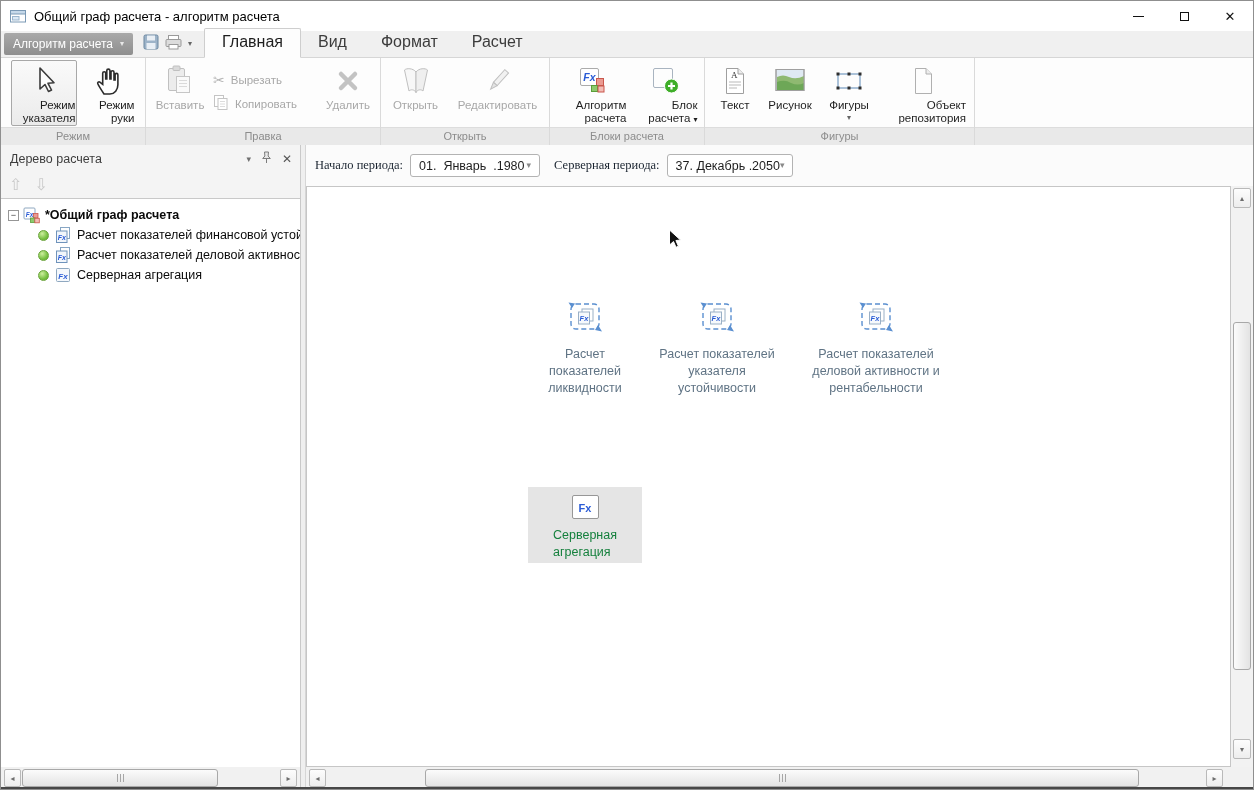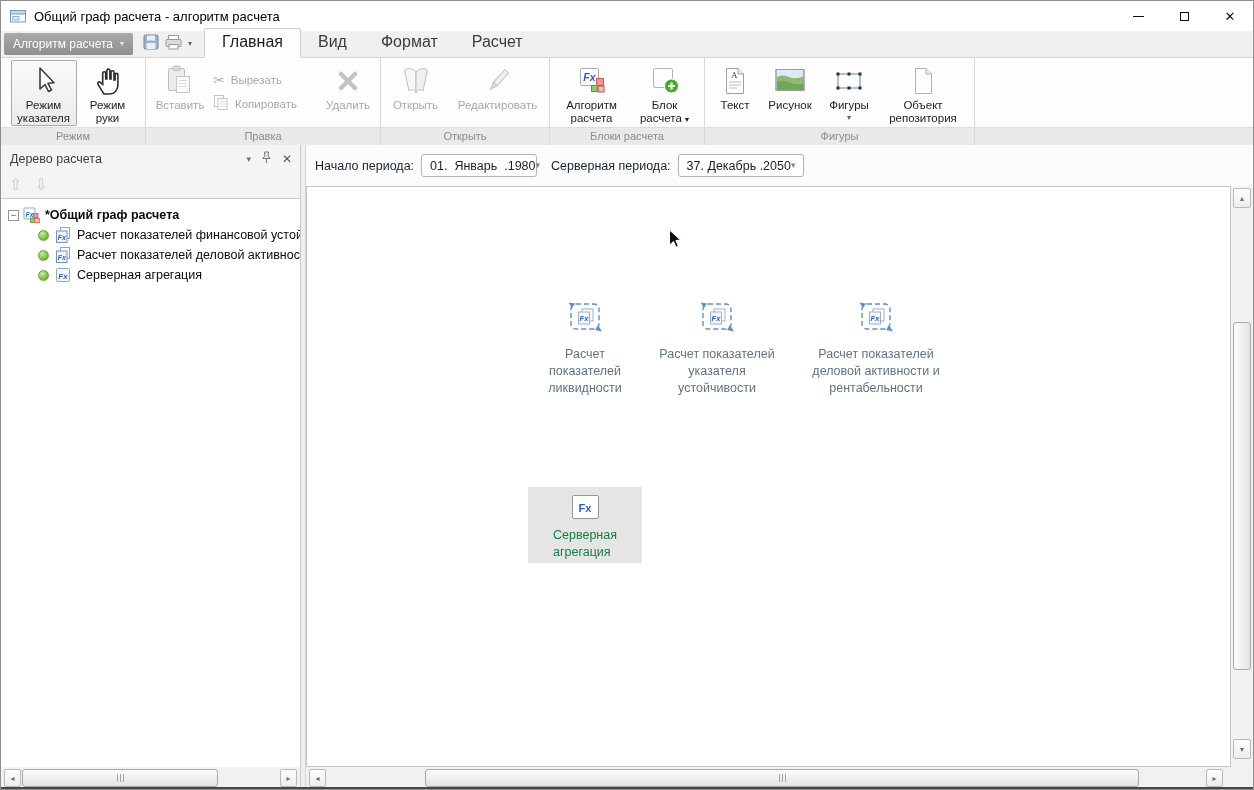--- a/index.html
+++ b/index.html
@@ -33,21 +33,21 @@
   
   .ribbon { height:88px; background:#fdfdfd; border-top:1px solid #d6d6d6; display:flex; position:relative; z-index:1; }
   .rgroup { display:flex; flex-direction:column; border-right:1px solid #dadada; }
   .rgroup.filler { flex:1; border-right:none; }
   .rgroup-content { height:70px; display:flex; justify-content:center; align-items:flex-start; padding-top:2px; gap:3px; }
   .rgroup-label { height:18px; background:#e9e9e9; border-top:1px solid #dddddd;
     text-align:center; font-size:11px; color:#8c8c8c; line-height:17px; }
   .bigbtn { height:66px; display:flex; flex-direction:column; align-items:center;
     border:1px solid transparent; border-radius:2px; padding-top:1px; }
   .bigbtn .bicon { height:37px; display:flex; align-items:center; justify-content:center; }
-  .blabel { font-size:11.5px; line-height:13px; text-align:center; color:#1e1e1e; }
+  .blabel { font-size:11.5px; line-height:13px; text-align:right; color:#1e1e1e; }
   .bigbtn.selected { background:linear-gradient(#fafafa,#ebebeb); border-color:#a8a8a8; }
   .bigbtn.dis .blabel { color:#a8a8a8; }
   .smallcol { display:flex; flex-direction:column; gap:5px; padding-top:10px; width:104px; }
   .smallbtn { display:flex; align-items:center; gap:6px; height:19px; font-size:11.5px; color:#a8a8a8; }
   .scissors { font-size:14px; color:#b5b5b5; line-height:1; }
   
   .content { position:absolute; top:144px; left:0; right:0; bottom:0; display:flex; background:#f3f3f3; }
   .win-bottom-edge { position:absolute; left:0; right:0; bottom:0; height:2px; background:#474747; z-index:9; }
   
   .leftpanel { width:300px; position:relative; background:#f4f4f4; border-right:1px solid #c9c9c9; }
@@ -74,26 +74,26 @@
     font-size:8px; color:#6d6d6d; }
   .strack { flex:1; height:18px; position:relative; margin:0 1px; }
   .sthumb { position:absolute; top:0; height:18px; background:linear-gradient(#fbfbfb,#e3e3e3);
     border:1px solid #a8a8a8; border-radius:3px; display:flex; align-items:center; justify-content:center; }
   .grip { width:1px; height:8px; background:#a6a6a6; box-shadow:3px 0 0 #a6a6a6, -3px 0 0 #a6a6a6; }
   
   .splitter { width:5px; background:#efefef; border-right:1px solid #d6d6d6; }
   
   .main { flex:1; position:relative; background:#f6f6f6; }
   .periodbar { height:41px; display:flex; align-items:center; padding-left:9px; font-size:12.5px; color:#1a2430; background:#fbfbfb; }
-  .pblabel { margin-right:7px; }
+  .pblabel { margin-right:7px;font-family:Liberation Serif, serif; }
   .combo { height:23px; background:#fff; border:1px solid #b3b3b3; border-radius:3px;
     display:flex; align-items:center; padding:0 8px; font-size:12.5px; color:#1e1e1e; }
   .combo-value { white-space:pre; }
   .combo .dd { margin-left:auto; color:#8a8a8a; font-size:9px; }
-  .combo.start { width:116px; margin-right:14px; }
+  .combo.start { width:130px; margin-right:14px; }
   .combo.end { width:126px; }
   .canvas { position:absolute; top:41px; left:0; right:22px; bottom:22px;
     border:1px solid #c6c6c6; background:#fff; overflow:hidden; }
   .cblock { position:absolute; width:160px; display:flex; flex-direction:column; align-items:center; }
   .cblock .clabel { font-size:12.5px; line-height:17px; color:#5f7384; text-align:center; margin-top:5px; }
   .server-block { position:absolute; left:221px; top:300px; width:114px; height:76px; background:#e5e5e5;
     display:flex; flex-direction:column; align-items:center; padding-top:8px; font-size:12.5px; color:#333; }
   .fxbtn { width:27px; height:24px; background:#fff; border:1px solid #979797; border-radius:2px;
     display:flex; align-items:center; justify-content:center; margin-bottom:8px; }
   .server-block .clabel { line-height:17px; color:#15803d; margin-top:0; }

